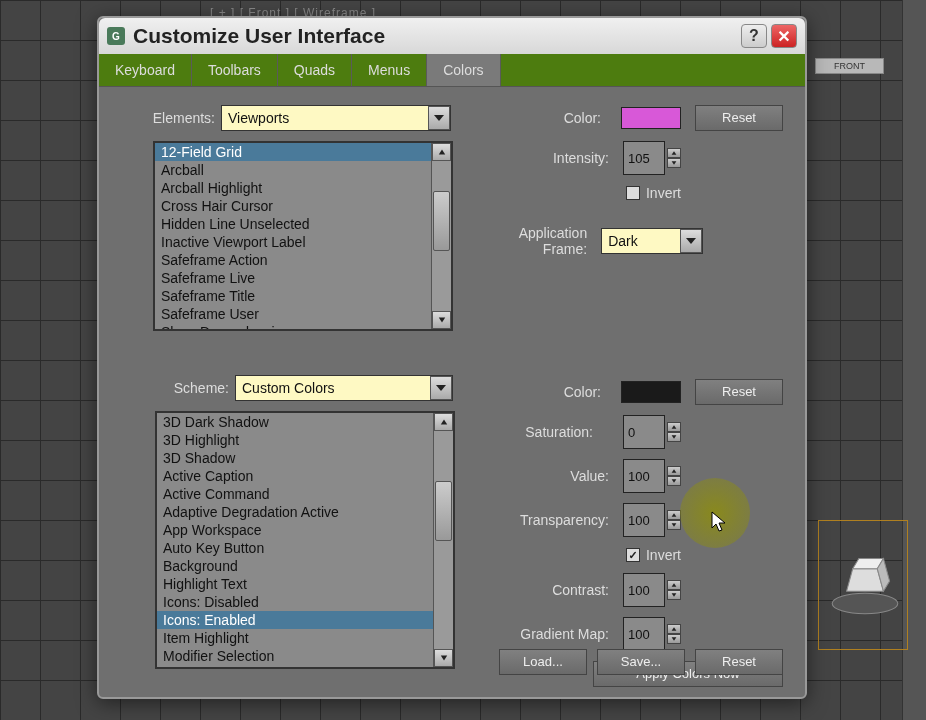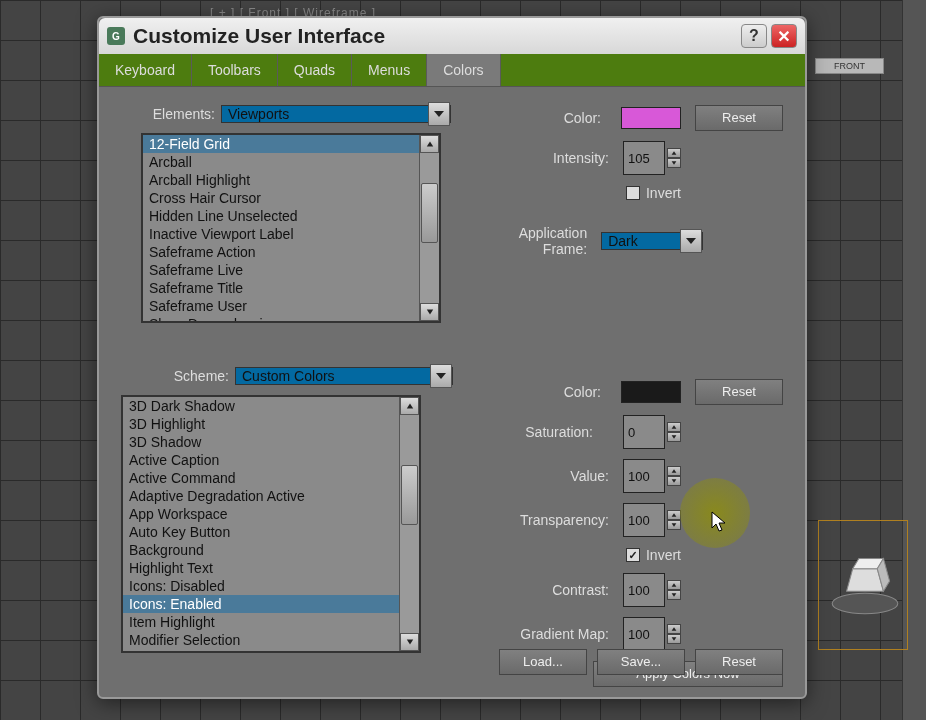--- a/index.html
+++ b/index.html
@@ -12,21 +12,21 @@
 .title { font-size: 21px; font-weight: bold; color: #222; flex: 1; }
 .winbtn { width: 26px; height: 24px; margin-left: 4px; border: 1px solid #888; border-radius: 4px; display: flex; align-items: center; justify-content: center; font-size: 16px; font-weight: bold; cursor: pointer; }
 .help-btn { background: linear-gradient(#eee,#ccc); color: #333; }
 .close-btn { background: linear-gradient(#e66,#c22); color: #fff; }
 .tabs { display: flex; background: #4d7c0f; border-bottom: 1px solid #555; }
 .tab { padding: 8px 16px; color: #ddd; font-size: 14px; cursor: pointer; border-right: 1px solid #5a5a5a; }
 .tab.active { background: #7a7a7a; }
 .body { padding: 18px 22px 22px; position: relative; min-height: 610px; }
 .row { display: flex; align-items: center; margin-bottom: 10px; }
 .lbl { color: #ddd; font-size: 14px; text-align: right; margin-right: 6px; }
-.dropdown { display: flex; align-items: center; background: #0369a1; border: 1px solid #333; height: 18px; }
+.dropdown { display: flex; align-items: center; background: #fef9c3; border: 1px solid #333; height: 26px; }
 .dropdown .ddv { flex: 1; padding: 0 6px; font-size: 14px; color: #111; }
 .ddbtn { width: 22px; height: 24px; background: linear-gradient(#ddd,#aaa); border: 1px solid #555; display: flex; align-items: center; justify-content: center; cursor: pointer; }
 .ddbtn svg { width: 10px; height: 10px; }
 .listbox { border: 2px solid #333; background: #8a8a8a; position: relative; display: flex; }
 .listitems { flex: 1; overflow: hidden; }
 .listitems .li { padding: 1px 6px; font-size: 14px; color: #111; cursor: pointer; }
 .listitems .li.sel { background: #4a7a9a; color: #fff; }
 .scroll { width: 20px; background: #9a9a9a; border-left: 1px solid #555; display: flex; flex-direction: column; }
 .scrbtn { height: 18px; background: linear-gradient(#ddd,#aaa); border: 1px solid #555; display: flex; align-items: center; justify-content: center; cursor: pointer; }
 .scrtrack { flex: 1; position: relative; }
@@ -88,21 +88,21 @@
       <div class="dropdown" style="width: 230px;">
         <div class="ddv">Viewports</div>
         <div class="ddbtn">
             <svg viewBox="0 0 10 10">
               <polygon points="0,2 10,2 5,8" fill="#222"></polygon>
             </svg>
           </div>
       </div>
     </div>
 
-    <div class="listbox" style="width: 300px; height: 190px; margin-left: 20px;">
+    <div class="listbox" style="width: 300px; height: 190px; margin-left: 32px;">
       <div class="listitems" id="elist">
           <div class="li sel">12-Field Grid</div>
           <div class="li">Arcball</div>
           <div class="li">Arcball Highlight</div>
           <div class="li">Cross Hair Cursor</div>
           <div class="li">Hidden Line Unselected</div>
           <div class="li">Inactive Viewport Label</div>
           <div class="li">Safeframe Action</div>
           <div class="li">Safeframe Live</div>
           <div class="li">Safeframe Title</div>
@@ -172,21 +172,21 @@
       <div class="dropdown" style="width: 218px;">
         <div class="ddv">Custom Colors</div>
         <div class="ddbtn">
             <svg viewBox="0 0 10 10">
               <polygon points="0,2 10,2 5,8" fill="#222"></polygon>
             </svg>
           </div>
       </div>
     </div>
 
-    <div class="listbox" style="width: 300px; height: 258px; ">
+    <div class="listbox" style="width: 300px; height: 258px; margin-left: 34px;">
       <div class="listitems" id="slist">
           <div class="li">3D Dark Shadow</div>
           <div class="li">3D Highlight</div>
           <div class="li">3D Shadow</div>
           <div class="li">Active Caption</div>
           <div class="li">Active Command</div>
           <div class="li">Adaptive Degradation Active</div>
           <div class="li">App Workspace</div>
           <div class="li">Auto Key Button</div>
           <div class="li">Background</div>

